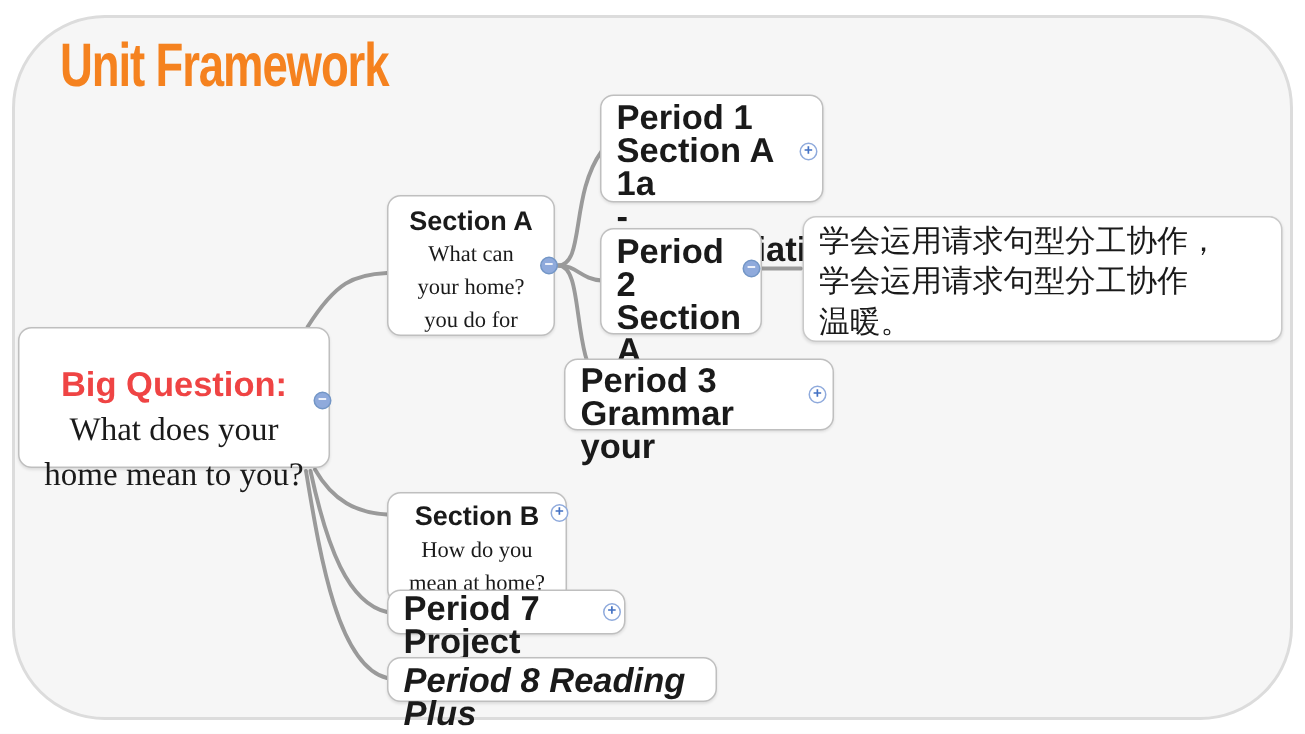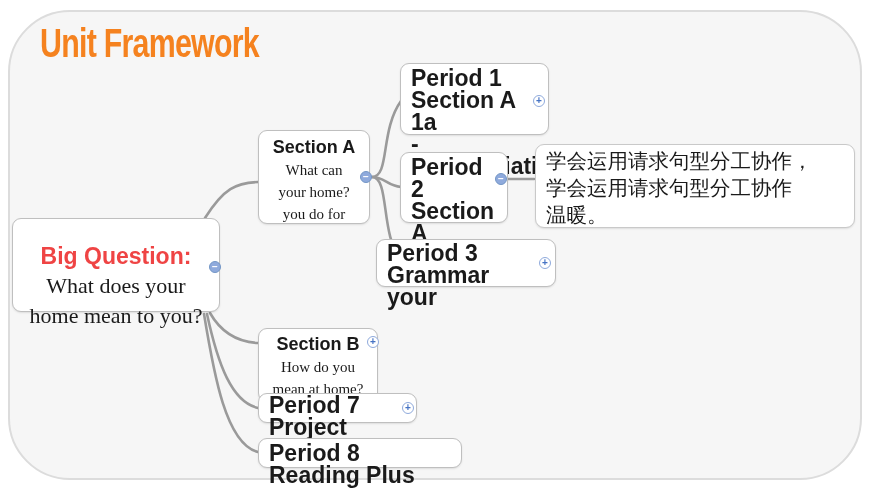--- a/index.html
+++ b/index.html
@@ -31,21 +31,21 @@
   .secB { left:258px; top:305px; width:120px; height:74px; padding-top:3px;margin-top:23px; }
   .sec-head { font-weight:bold; font-size:18px; line-height:24px; }
   .sec-line { display:block; font-size:15px; line-height:22px; }
 
   .pbox { font-weight:bold; font-size:23px; line-height:22px; padding:3px 10px; }
   .pbox span { display:block; }
   .p1 { left:400px; top:63px;  width:149px; height:72px; }
   .p2 { left:400px; top:152px; width:108px; height:71px; }
   .p3 { left:376px; top:239px; width:180px; height:48px; padding-top:2px; }
   .p7 { left:258px; top:393px; width:159px; height:30px; padding-top:0; }
-  .p8 { left:258px; top:438px; width:204px; height:30px; padding-top:3px; }
+  .p8 { left:258px; top:438px; width:220px; height:30px; padding-top:3px;font-style:italic; }
 
   .note { left:535px; top:144px; width:320px; height:84px; padding:2px 10px;
           border-color:#c9c9c9; font-size:20.5px; line-height:27px; font-weight:400; }
   .note span { display:block; white-space:nowrap; }
 
   .toggle { position:absolute; width:12px; height:12px; border-radius:50%;
             display:flex; align-items:center; justify-content:center;
             font-size:10px; line-height:10px; font-weight:bold; cursor:pointer; }
   .toggle.minus { background:#8FAADC; border:1px solid #7396C6; color:#ffffff; }
   .toggle.plus  { background:#ffffff; border:1.3px solid #8FAADC; color:#4472C4; }

